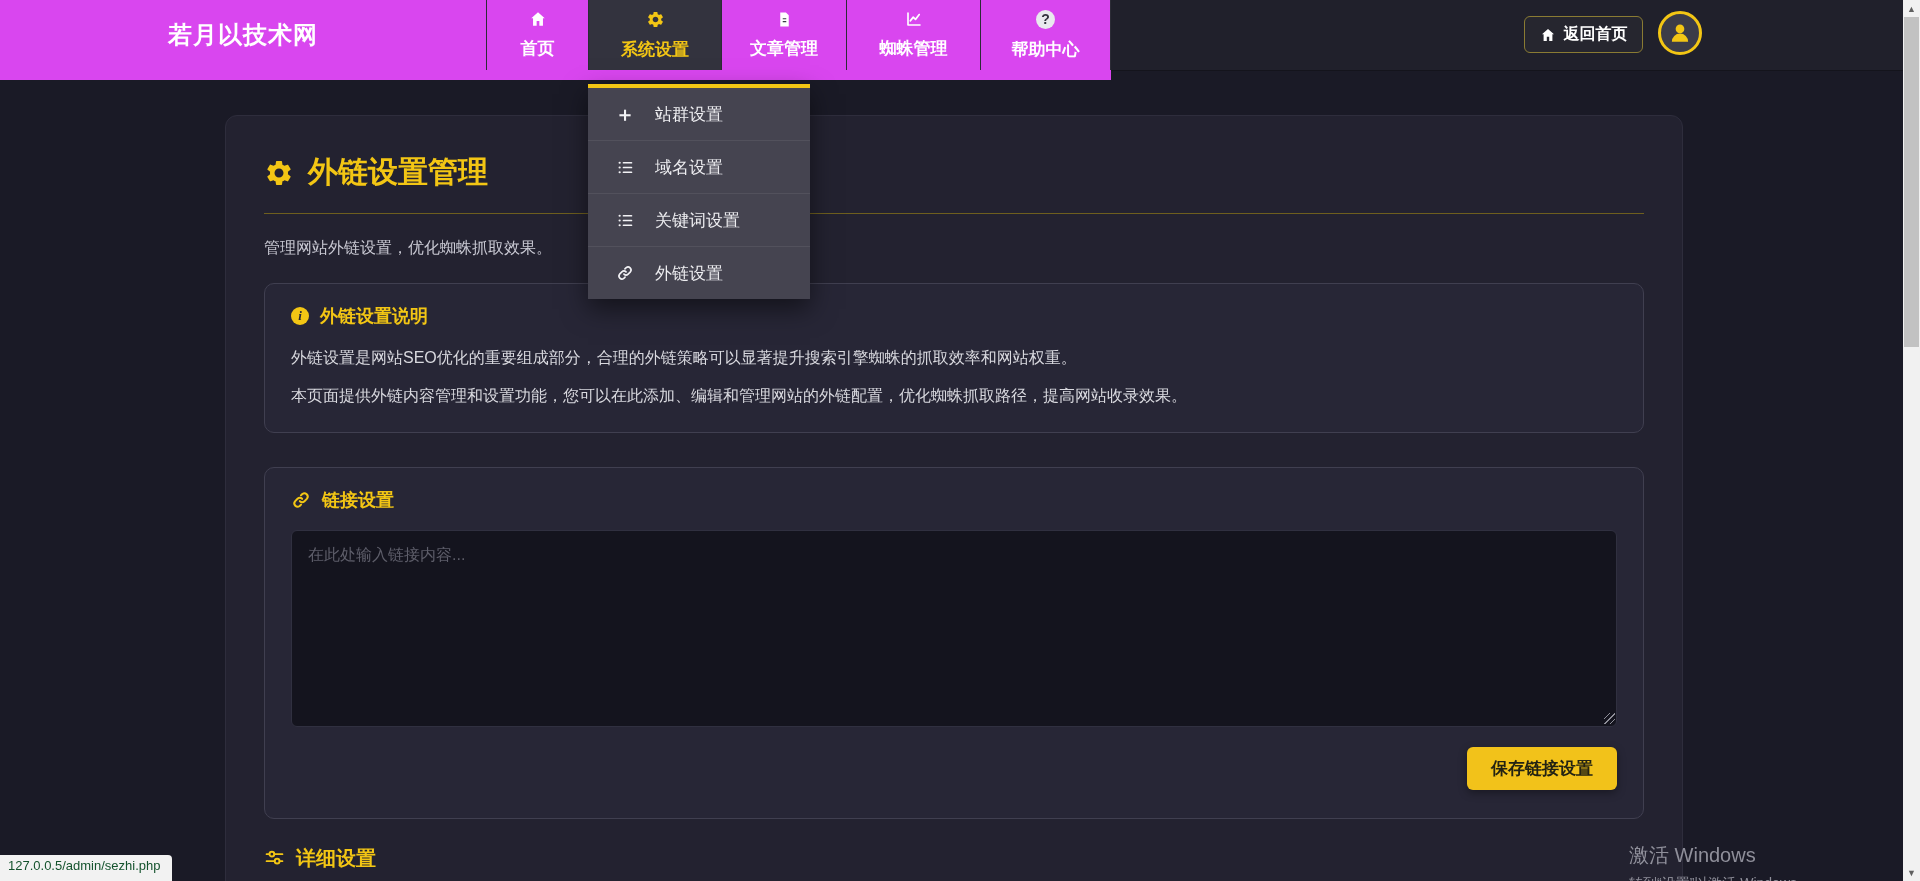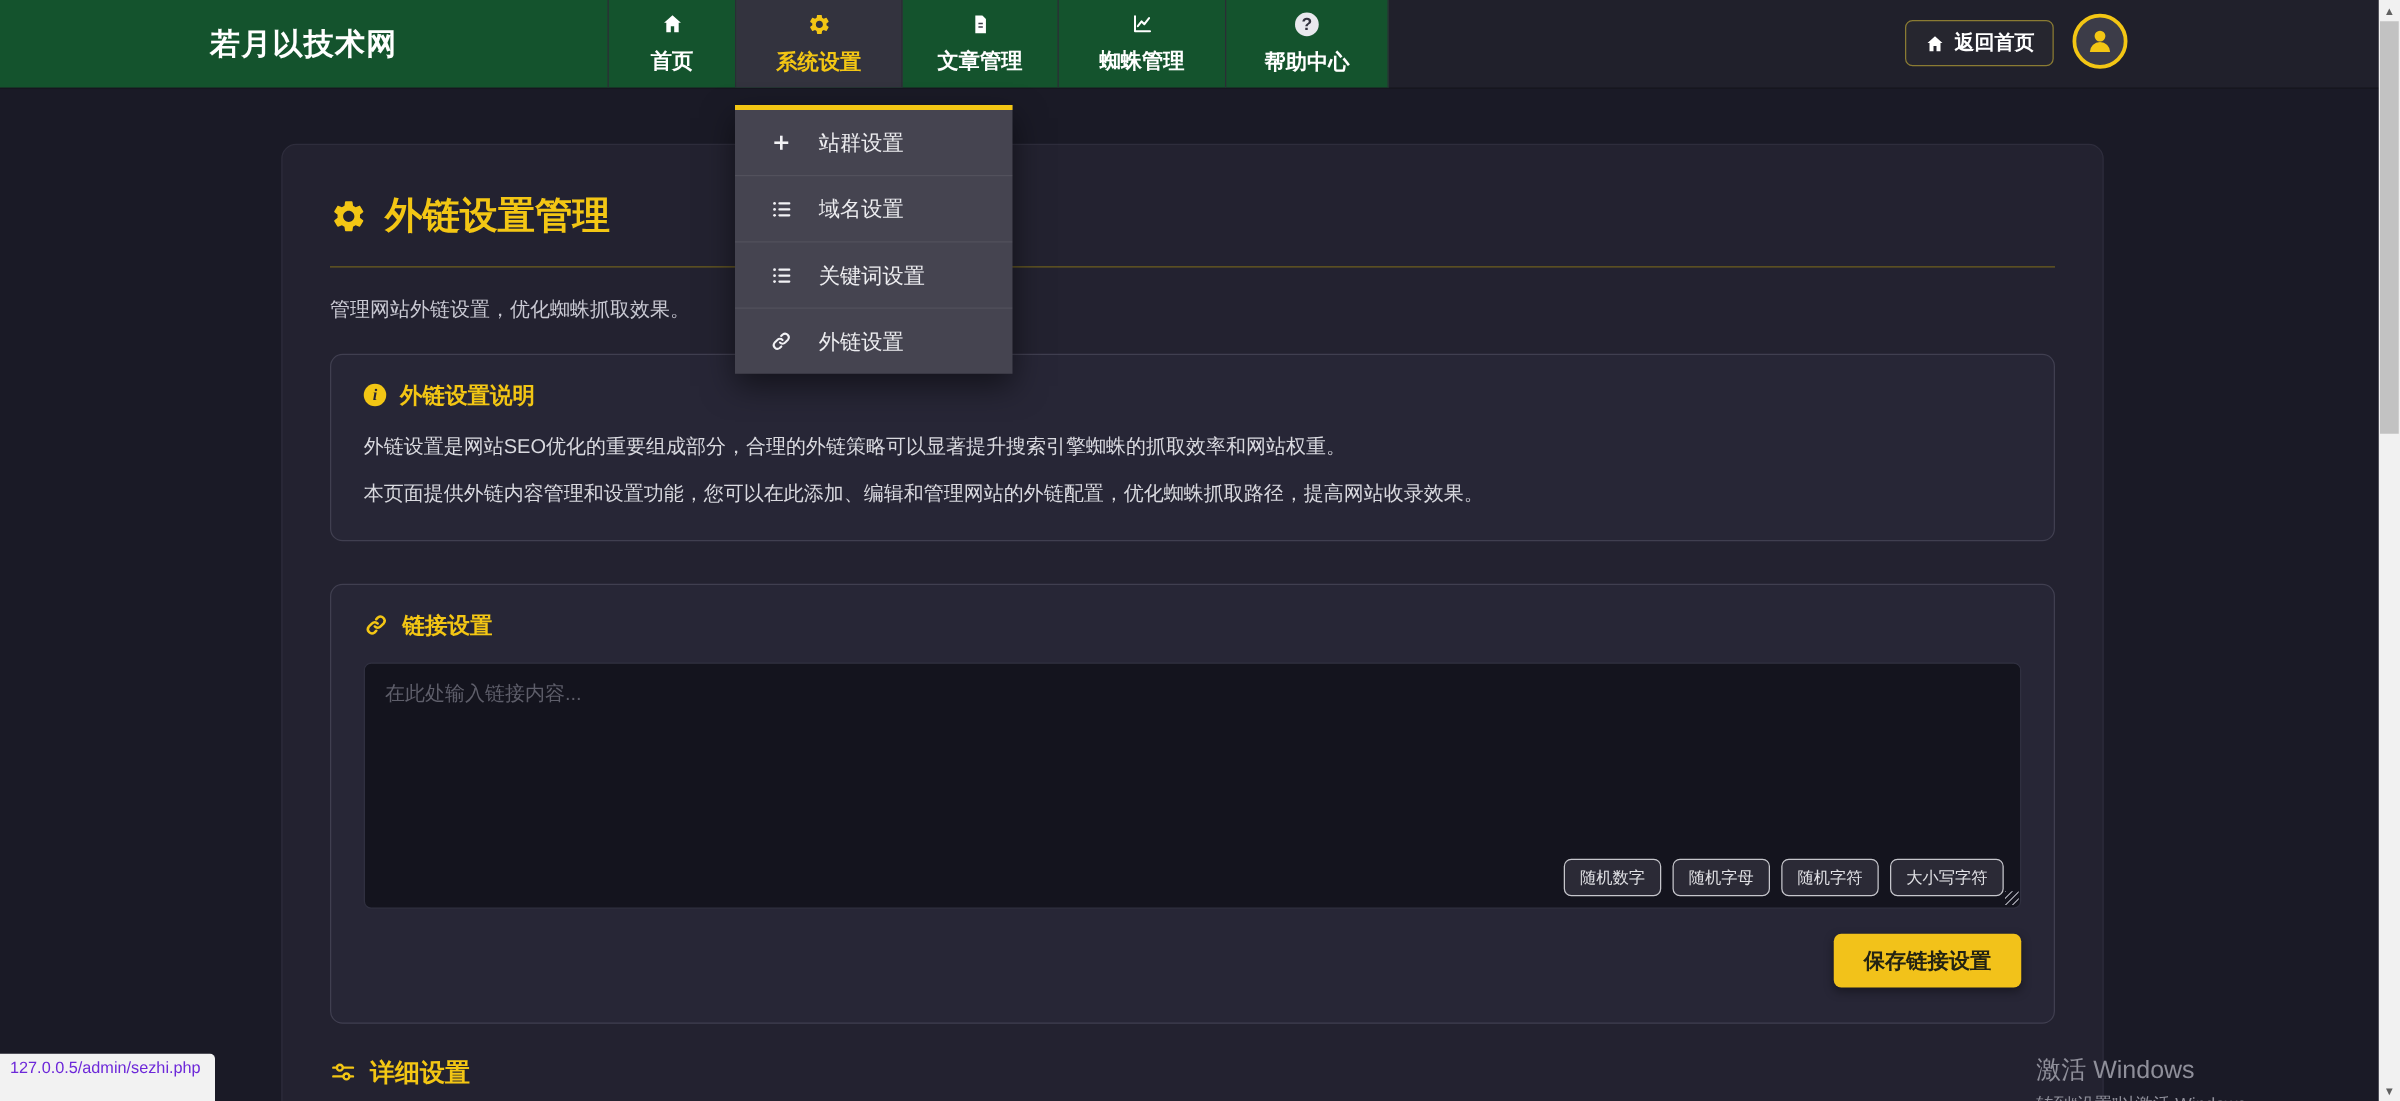--- a/index.html
+++ b/index.html
@@ -3,21 +3,21 @@
 <meta charset="utf-8">
 <style>
   html,body{margin:0;padding:0;}
   body{
     width:1920px;height:881px;overflow:hidden;position:relative;
     background:#1a1a26;font-family:"Liberation Sans",sans-serif;
     -webkit-font-smoothing:antialiased;
   }
   
   .header{position:absolute;left:0;top:0;width:1920px;height:70px;background:#20202b;border-bottom:1px solid #14141c;}
-  .navstrip{position:absolute;left:0;top:0;height:70px;display:flex;background:#14532d;}
+  .navstrip{position:absolute;left:0;top:0;height:80px;display:flex;background:#d946ef;}
   .logo{width:486px;height:70px;display:flex;align-items:center;justify-content:center;
     color:#fff;font-size:24px;font-weight:800;letter-spacing:1px;border-right:1px solid #2c2c36;}
   .navitem{height:70px;display:flex;align-items:center;justify-content:center;gap:9px;
     color:#fff;font-size:17px;font-weight:700;border-right:1px solid #2c2c36;cursor:pointer;flex-direction:column;}
   .navitem .ic{display:flex;align-items:center;}
   .navitem.active{background:#33333e;color:#f3c614;}
   .navitem.active .ic{color:#f3c614;}
   .w-home{width:101px}.w-sys{width:132px}.w-tpl{width:136px}.w-seo{width:133px}
   .w-art{width:124px}.w-spd{width:133px}.w-hlp{width:129px}
   .qcircle{width:19px;height:19px;border-radius:50%;background:#e9e9ee;color:#33333e;
@@ -61,22 +61,22 @@
     font-size:13px;padding:5px 12px;font-family:"Liberation Sans",sans-serif;cursor:pointer;}
   .grip{position:absolute;right:2px;bottom:3px;width:11px;height:11px;
     background:repeating-linear-gradient(-45deg,transparent 0 3px,#8e8e98 3px 4px);cursor:nwse-resize;}
   .saverow{margin-top:20px;display:flex;justify-content:flex-end;}
   .savebtn{background:#f2c21a;color:#232313;font-size:17px;font-weight:800;border:none;
     border-radius:6px;padding:10px 24px;font-family:"Liberation Sans",sans-serif;cursor:pointer;
     box-shadow:0 3px 8px rgba(0,0,0,.35);}
   .detailtitle{margin-top:26px;display:flex;align-items:center;gap:11px;color:#f3c614;
     font-size:20px;font-weight:800;}
   
-  .statusbar{position:absolute;left:0;bottom:0;background:#f2f2f2;color:#6d28d9;font-size:13px;
-    padding:3px 11px 20px 8px;border-top-right-radius:4px;z-index:60;}
+  .statusbar{position:absolute;left:0;bottom:0;background:#f2f2f2;color:#14532d;font-size:13px;
+    padding:3px 11px 8px 8px;border-top-right-radius:4px;z-index:60;}
   .watermark{position:absolute;left:1629px;top:842px;color:#8f8f9a;z-index:55;}
   .watermark .l1{font-size:20px;}
   .watermark .l2{font-size:14px;margin-top:6px;}
   
   .sbar{position:absolute;right:0;top:0;width:17px;height:881px;background:#f1f1f1;z-index:70;}
   .sarrow{position:absolute;left:0;width:17px;height:17px;color:#606060;font-size:9px;
     display:flex;align-items:center;justify-content:center;cursor:pointer;}
   .sarrow.up{top:0;}
   .sarrow.down{bottom:0;}
   .sthumb{position:absolute;left:1px;top:17px;width:15px;height:330px;background:#c2c2c2;cursor:grab;}
@@ -220,26 +220,20 @@
         <svg width="20" height="20" viewBox="0 0 24 24" fill="none" stroke="currentColor" stroke-width="2.4" stroke-linecap="round" stroke-linejoin="round">
             <path d="M10.6 13.4a4 4 0 0 0 5.6 0l3-3a4 4 0 0 0-5.6-5.6l-1.7 1.7"></path>
             <path d="M13.4 10.6a4 4 0 0 0-5.6 0l-3 3a4 4 0 0 0 5.6 5.6l1.7-1.7"></path>
           </svg>
       </span>
       <span>链接设置</span>
     </div>
 
     <div class="tawrap">
       <textarea class="linkta" placeholder="在此处输入链接内容..." style=""></textarea>
-      <div class="quickbar">
-        <button class="qbtn">随机数字</button>
-        <button class="qbtn">随机字母</button>
-        <button class="qbtn">随机字符</button>
-        <button class="qbtn">大小写字符</button>
-      </div>
       <div class="grip"></div>
     </div>
 
     <div class="saverow">
       <button class="savebtn">保存链接设置</button>
     </div>
   </div>
 
   <div class="detailtitle">
     <span>

